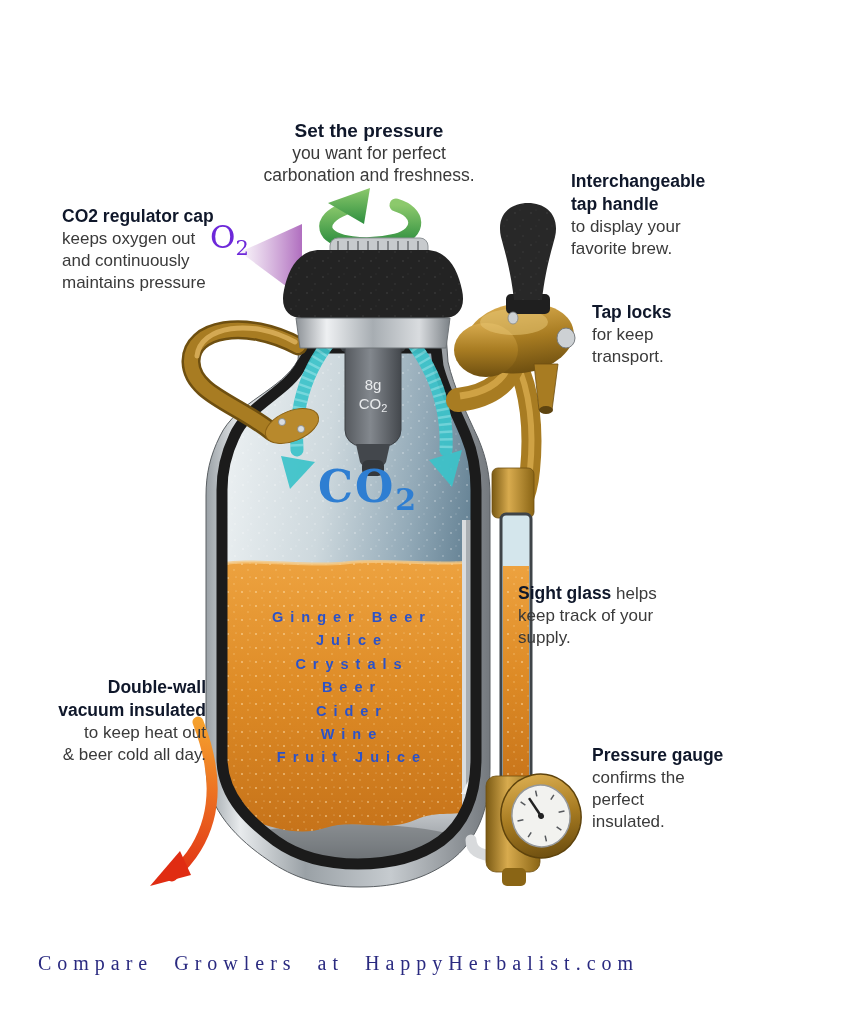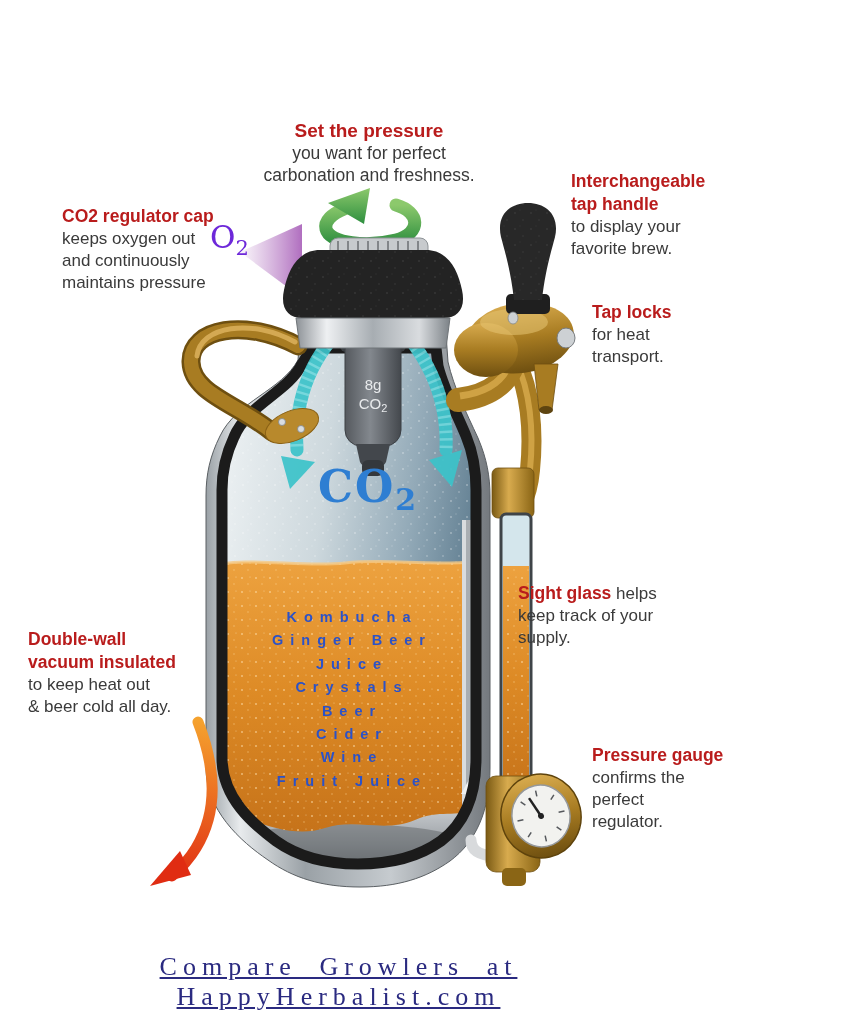--- a/index.html
+++ b/index.html
@@ -1,39 +1,39 @@
 <!DOCTYPE html>
 <html><head>
 <meta charset="utf-8">
 <style>
   html,body{margin:0;padding:0;background:#fff;}
   #stage{position:relative;width:853px;height:1024px;background:#ffffff;overflow:hidden;
          font-family:"Liberation Sans",sans-serif;color:#3a3a3a;}
   #art{position:absolute;left:0;top:0;width:853px;height:1024px;}
   .ann{position:absolute;font-size:17px;line-height:22px;color:#3a3a3a;}
-  .ann .h{font-weight:bold;font-size:17.5px;color:#b91c1c;}
+  .ann .h{font-weight:bold;font-size:17.5px;color:#0f172a;}
   .center{text-align:center;}
-  .right{}
+  .right{text-align:right;margin-top:48px;}
   #ann-set-pressure{left:228px;top:120px;width:282px;font-size:17.5px;}
   #ann-set-pressure .h{font-size:19px;}
   #ann-tap-handle{left:571px;top:170px;width:175px;}
   #ann-regulator{left:62px;top:205px;width:180px;}
   #ann-tap-locks{left:592px;top:301px;width:130px;}
   #ann-sight-glass{left:518px;top:582px;width:160px;}
   #ann-sight-glass .last{display:block;text-align:left;}
   #ann-double-wall{left:28px;top:628px;width:178px;}
   #ann-pressure-gauge{left:580px;top:744px;width:145px;margin-left:12px;}
   #o2-label{position:absolute;left:210px;top:222px;font-family:"DejaVu Serif",serif;
             font-weight:normal;font-size:31px;color:#6d28d9;line-height:30px;}
   #o2-label sub{font-size:21px;}
   #contents-list{position:absolute;left:238px;top:606px;width:228px;text-align:center;
             color:#2b52c8;font-size:14.5px;font-weight:600;letter-spacing:7px;line-height:23.4px;}
   #footer{position:absolute;left:0;top:952px;width:677px;text-align:center;
-          font-family:"Liberation Serif",serif;font-size:26px;letter-spacing:6px;
-          word-spacing:10px;color:#2a2a80;text-decoration:underline;}
+          font-family:"Liberation Serif",serif;font-size:20px;letter-spacing:6px;
+          word-spacing:10px;color:#2a2a80;}
 </style>
 </head>
 <body>
 
 <div id="stage">
 
   <svg id="art" viewBox="0 0 853 1024" xmlns="http://www.w3.org/2000/svg">
     <defs>
       <linearGradient id="outerGrad" x1="0" y1="0" x2="1" y2="0">
         <stop offset="0" stop-color="#9aa1a6"></stop>
@@ -282,46 +282,45 @@
     <span>and continuously</span><br>
     <span>maintains pressure</span>
   </div>
 
   <div id="o2-label">
     <span>O</span><sub>2</sub>
   </div>
 
   <div class="ann" id="ann-tap-locks">
     <span class="h">Tap locks</span><br>
-    <span>for heat</span><br>
+    <span>for keep</span><br>
     <span>transport.</span>
   </div>
 
   <div class="ann" id="ann-sight-glass">
     <span class="h">Sight glass</span><span> helps</span><br>
     <span>keep track of your</span>
     <span class="last">supply.</span>
   </div>
 
   <div class="ann right" id="ann-double-wall">
     <span class="h">Double-wall</span><br>
     <span class="h">vacuum insulated</span><br>
     <span>to keep heat out</span><br>
     <span>&amp; beer cold all day.</span>
   </div>
 
   <div class="ann" id="ann-pressure-gauge">
     <span class="h">Pressure gauge</span><br>
     <span>confirms the</span><br>
     <span>perfect</span><br>
-    <span>regulator.</span>
+    <span>insulated.</span>
   </div>
 
   <div id="contents-list">
-    <div>Kombucha</div>
     <div>Ginger Beer</div>
     <div>Juice</div>
     <div>Crystals</div>
     <div>Beer</div>
     <div>Cider</div>
     <div>Wine</div>
     <div>Fruit Juice</div>
   </div>
 
   <div id="footer">Compare Growlers at HappyHerbalist.com</div>

